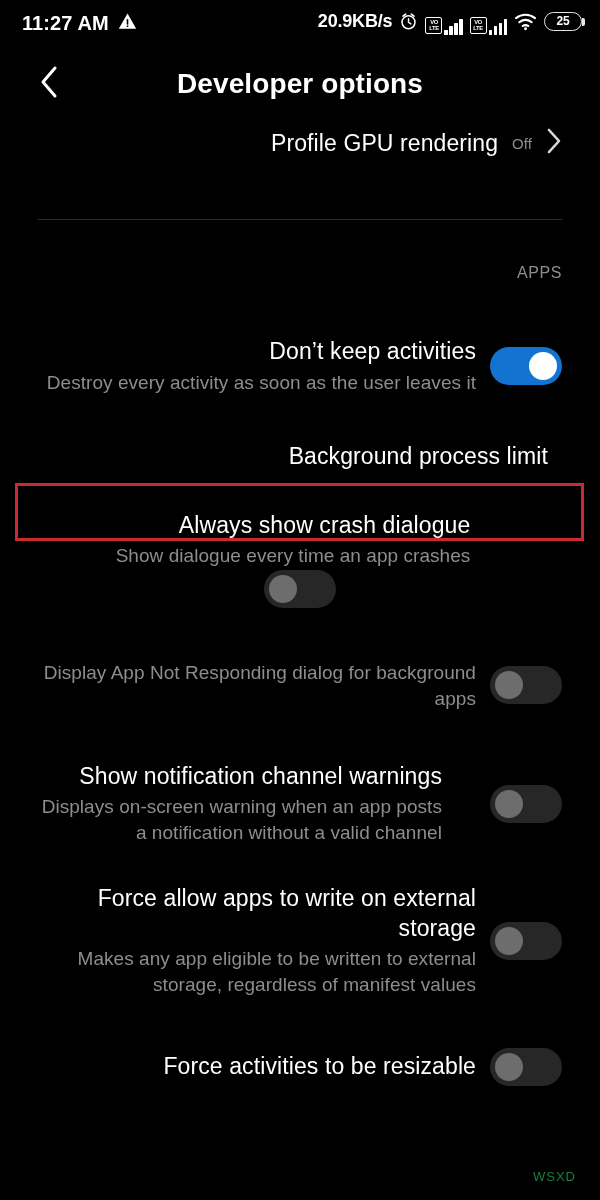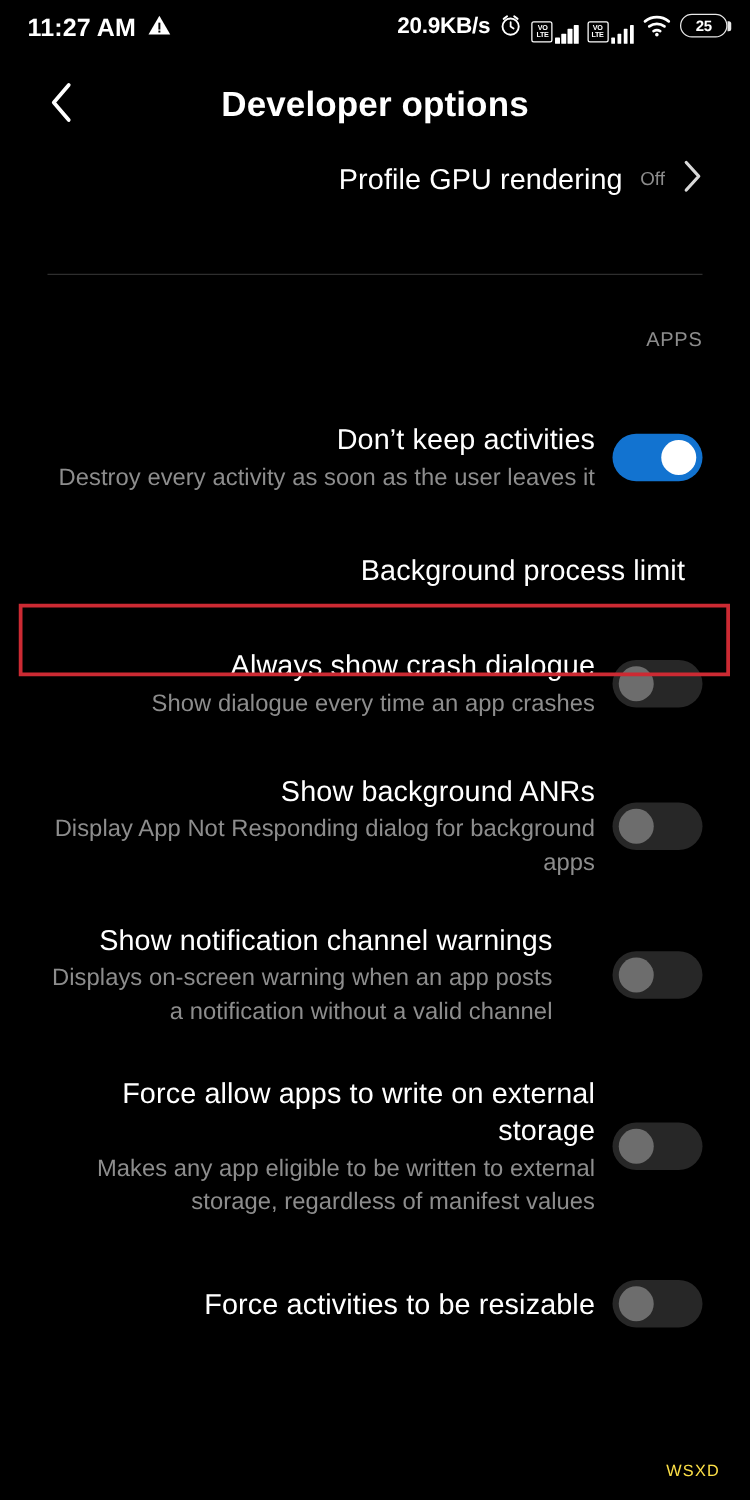--- a/index.html
+++ b/index.html
@@ -241,21 +241,21 @@
     border: 3px solid #cc2a33;
     pointer-events: none;
     z-index: 5;
   }
 
   .watermark {
     position: absolute;
     right: 24px;
     bottom: 16px;
     font-size: 13px;
-    color: #fde047;
+    color: #15803d;
     letter-spacing: 1px;
   }
 </style>
 </head>
 <body>
 
 <div class="screen">
 
   <div class="status-bar">
     <div class="status-left">
@@ -369,35 +369,34 @@
     <div style="height:19px;"></div>
 
     <div class="row" style="min-height:58px;">
       <div class="row-texts">
         <div class="row-title">Background process limit</div>
       </div>
     </div>
 
     <div style="height:25px;"></div>
 
-    <div class="row" style="min-height:74px;">
+    <div class="row" style="min-height:74px;flex-direction:column;">
       <div class="row-texts">
         <div class="row-title">Always show crash dialogue</div>
         <div class="row-sub">Show dialogue every time an app crashes</div>
       </div>
       <div class="toggle off">
         <span class="knob"></span>
       </div>
     </div>
 
     <div style="height:31px;"></div>
 
     <div class="row" style="min-height:92px;">
       <div class="row-texts">
-        <div class="row-title">Show background ANRs</div>
         <div class="row-sub">Display App Not Responding dialog for background apps</div>
       </div>
       <div class="toggle off">
         <span class="knob"></span>
       </div>
     </div>
 
     <div style="height:27px;"></div>
 
     <div class="row" style="min-height:92px;gap:34px;">

